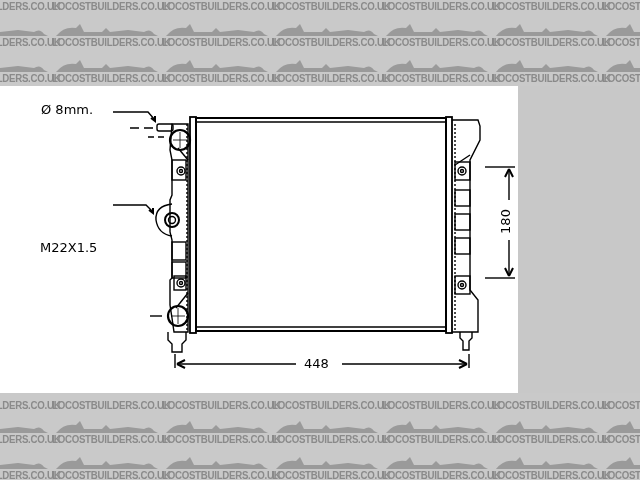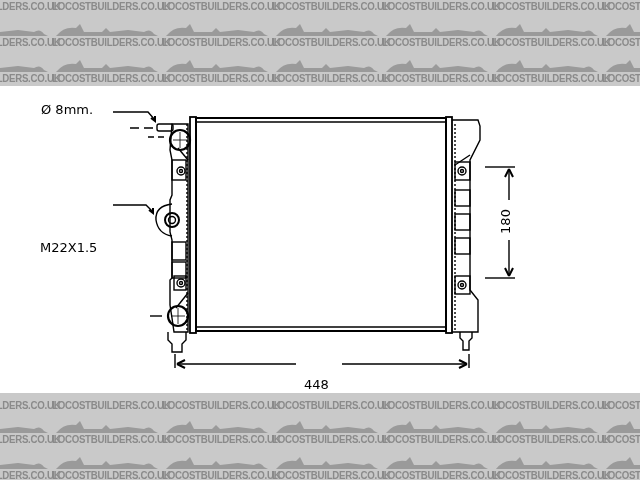--- a/index.html
+++ b/index.html
@@ -4,21 +4,21 @@
 <style>
   html, body { margin:0; padding:0; }
   body { width:640px; height:480px; overflow:hidden; background:#c8c8c8; position:relative; font-family:"Liberation Sans", sans-serif; }
   .wm-band { position:absolute; left:0; width:640px; background:#c9c9c9; overflow:hidden; }
   .wm-band.top { top:0; height:86px; }
   .wm-band.bottom { top:393px; height:87px; }
   .wm-row { position:absolute; left:-58px; white-space:nowrap; height:28px; }
   .wm-cell { display:inline-block; width:110px; height:28px; position:relative; }
   .wm-text { position:absolute; left:0; bottom:2px; font-family:"Liberation Sans", sans-serif; font-weight:bold; font-size:11px; color:#8a8a8a; letter-spacing:-0.3px; transform:scaleX(0.88); transform-origin:left bottom; }
   .wm-car { position:absolute; left:2px; top:0; width:108px; height:16px; }
-  .canvas { position:absolute; left:0; top:86px; width:640px; height:307px; background:#ffffff; }
+  .canvas { position:absolute; left:0; top:86px; width:518px; height:307px; background:#ffffff; }
   svg.drawing { position:absolute; left:0; top:0; }
   .label { position:absolute; font-family:"DejaVu Sans", sans-serif; font-size:13px; color:#000; white-space:nowrap; }
 </style>
 </head>
 <body>
 
 <div class="wm-band top">
   <div class="wm-row" style="top:-14px">
     <span class="wm-cell"><span class="wm-text">LOCOSTBUILDERS.CO.UK</span></span><span class="wm-cell"><span class="wm-text">LOCOSTBUILDERS.CO.UK</span></span><span class="wm-cell"><span class="wm-text">LOCOSTBUILDERS.CO.UK</span></span><span class="wm-cell"><span class="wm-text">LOCOSTBUILDERS.CO.UK</span></span><span class="wm-cell"><span class="wm-text">LOCOSTBUILDERS.CO.UK</span></span><span class="wm-cell"><span class="wm-text">LOCOSTBUILDERS.CO.UK</span></span><span class="wm-cell"><span class="wm-text">LOCOSTBUILDERS.CO.UK</span></span>
   </div>
@@ -145,21 +145,21 @@
       <g>
         <path d="M113 112 L148 112 L155 120"></path>
         <path d="M151 118 L155 121 L155 116" stroke-width="2"></path>
         <path d="M113 205 L146 205 L153 212"></path>
         <path d="M149 210 L153 213 L153 208" stroke-width="2"></path>
       </g>
     </g>
   </svg>
   <span class="label" style="left:41px; top:16px;">Ø 8mm.</span>
   <span class="label" style="left:40px; top:110px;margin-top:44px;">M22X1.5</span>
-  <span class="label" style="left:304px; top:270px;margin-top:21px;">448</span>
+  <span class="label" style="left:304px; top:270px;">448</span>
   <span class="label" style="left:493px; top:128px; transform:rotate(-90deg); transform-origin:center;">180</span>
 </div>
 
 <div class="wm-band bottom">
   <div class="wm-row" style="top:-8px">
     <span class="wm-cell"><span class="wm-text">LOCOSTBUILDERS.CO.UK</span></span><span class="wm-cell"><span class="wm-text">LOCOSTBUILDERS.CO.UK</span></span><span class="wm-cell"><span class="wm-text">LOCOSTBUILDERS.CO.UK</span></span><span class="wm-cell"><span class="wm-text">LOCOSTBUILDERS.CO.UK</span></span><span class="wm-cell"><span class="wm-text">LOCOSTBUILDERS.CO.UK</span></span><span class="wm-cell"><span class="wm-text">LOCOSTBUILDERS.CO.UK</span></span><span class="wm-cell"><span class="wm-text">LOCOSTBUILDERS.CO.UK</span></span>
   </div>
   <div class="wm-row" style="top:26px">
     <span class="wm-cell"><svg class="wm-car" viewBox="0 0 108 16">
           <path d="M2 14 Q10 4 22 6 L26 2 L30 10 L48 10 L52 6 L56 10 L74 8 L90 10 Q96 6 100 12 L104 14 Z" fill="#9a9a9a"></path>

